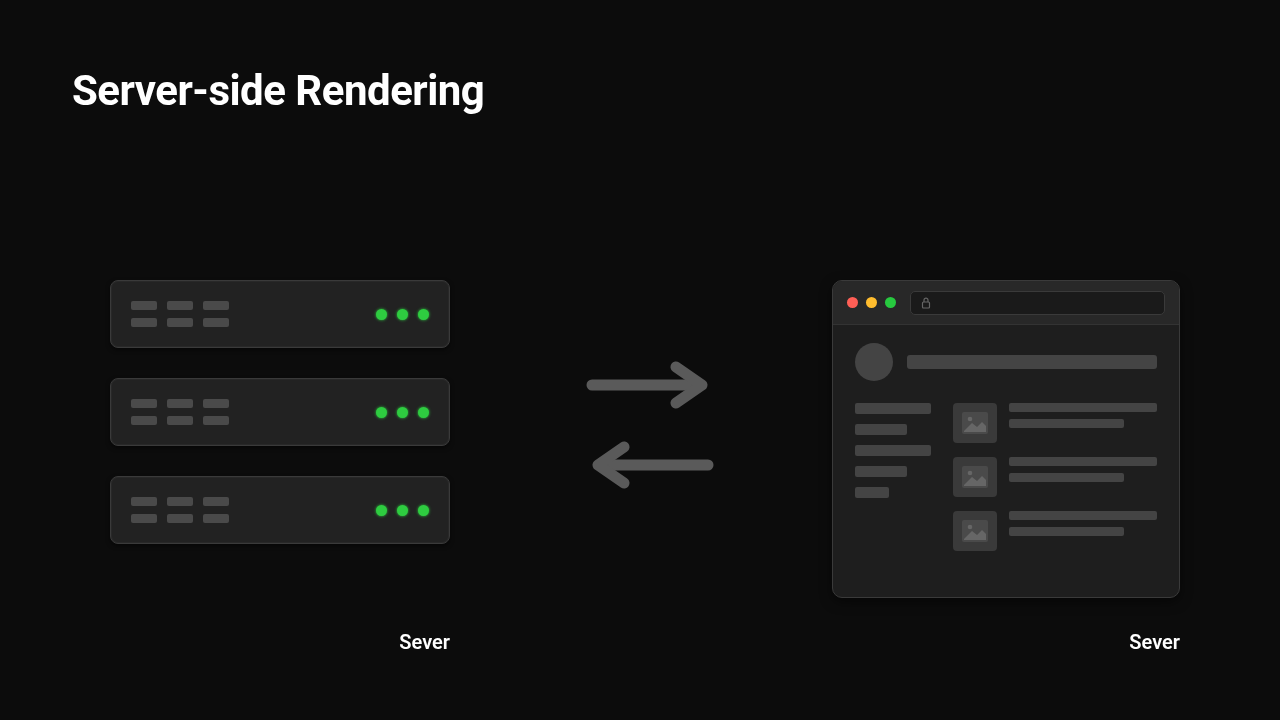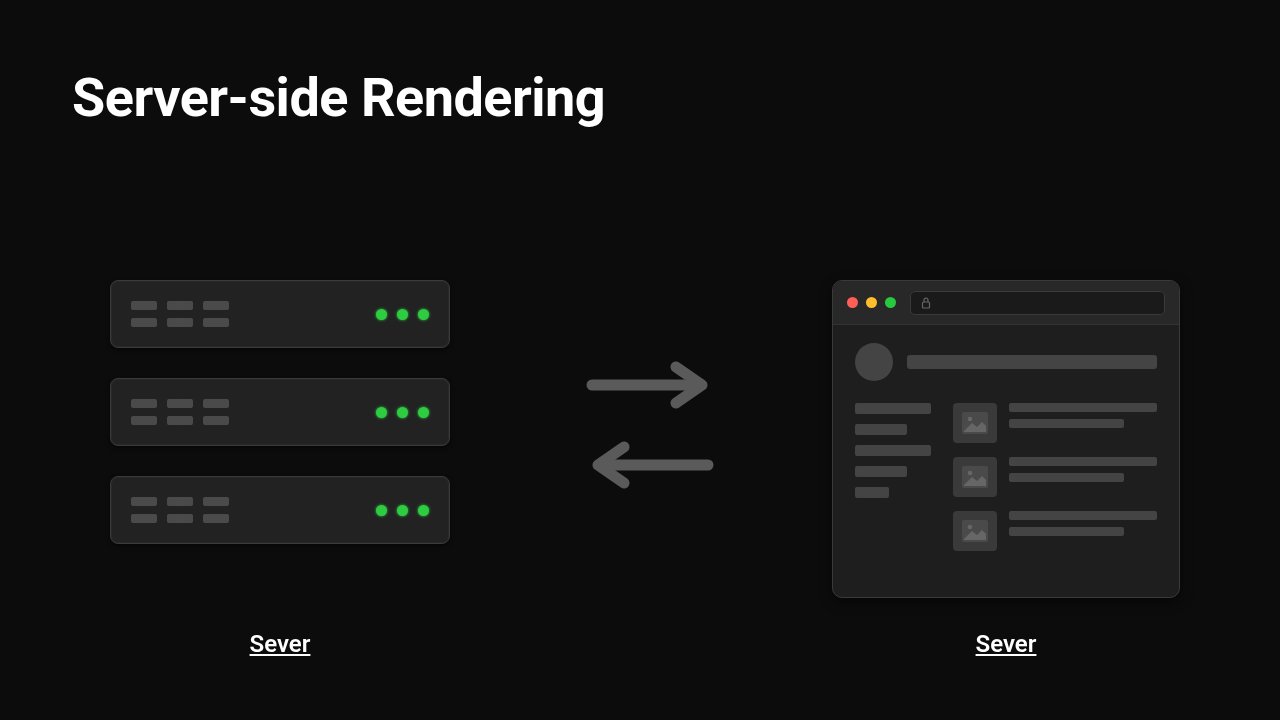--- a/index.html
+++ b/index.html
@@ -1,18 +1,18 @@
 <!DOCTYPE html>
 <html><head>
 <meta charset="utf-8">
 <style>
   * { box-sizing: border-box; margin: 0; padding: 0; }
   html, body { width: 1280px; height: 720px; background: #0c0c0c; font-family: -apple-system, BlinkMacSystemFont, "Segoe UI", Roboto, sans-serif; color: #fff; overflow: hidden; }
   .slide { width: 1280px; height: 720px; position: relative; }
-  .title { position: absolute; top: 66px; left: 72px; font-size: 54px; font-weight: 700; letter-spacing: -0.5px; }
+  .title { position: absolute; top: 66px; left: 72px; font-size: 42px; font-weight: 700; letter-spacing: -0.5px; }
   .diagram { position: absolute; top: 280px; left: 0; width: 1280px; height: 400px; }
   .server-stack { position: absolute; left: 110px; top: 0; width: 340px; }
   .server-unit { width: 340px; height: 68px; background: #222; border: 1px solid #3a3a3a; border-radius: 8px; margin-bottom: 30px; display: flex; align-items: center; justify-content: space-between; padding: 0 20px; box-shadow: inset 0 0 0 1px rgba(255,255,255,0.03), 0 2px 4px rgba(0,0,0,0.5); }
   .server-unit:last-child { margin-bottom: 0; }
   .drive-bays { display: flex; gap: 10px; }
   .bay-col { display: flex; flex-direction: column; gap: 8px; }
   .bay { width: 26px; height: 9px; background: #4a4a4a; border-radius: 2px; }
   .leds { display: flex; gap: 10px; }
   .led { width: 11px; height: 11px; border-radius: 50%; background: #2ecc40; box-shadow: 0 0 3px #2ecc40; }
 
@@ -40,21 +40,21 @@
   .side-line.shorter { width: 34px; }
   .main-col { flex: 1; display: flex; flex-direction: column; gap: 14px; }
   .feed-item { display: flex; gap: 12px; align-items: flex-start; }
   .thumb { width: 44px; height: 40px; background: #3a3a3a; border-radius: 4px; display: flex; align-items: center; justify-content: center; }
   .thumb svg { width: 26px; height: 22px; }
   .feed-lines { flex: 1; display: flex; flex-direction: column; gap: 7px; }
   .feed-line { height: 9px; background: #444; border-radius: 2px; }
   .feed-line.w1 { width: 100%; }
   .feed-line.w2 { width: 78%; }
 
-  .label { position: absolute; top: 350px; font-size: 24px; font-weight: 600; text-align: center; text-decoration: underline; }
+  .label { position: absolute; top: 350px; font-size: 20px; font-weight: 600; text-align: right; }
   .label-server { left: 110px; width: 340px; }
   .label-client { left: 832px; width: 348px; }
 </style>
 </head>
 <body>
 
 <div class="slide">
   <h1 class="title">Server-side Rendering</h1>
 
   <div class="diagram">

